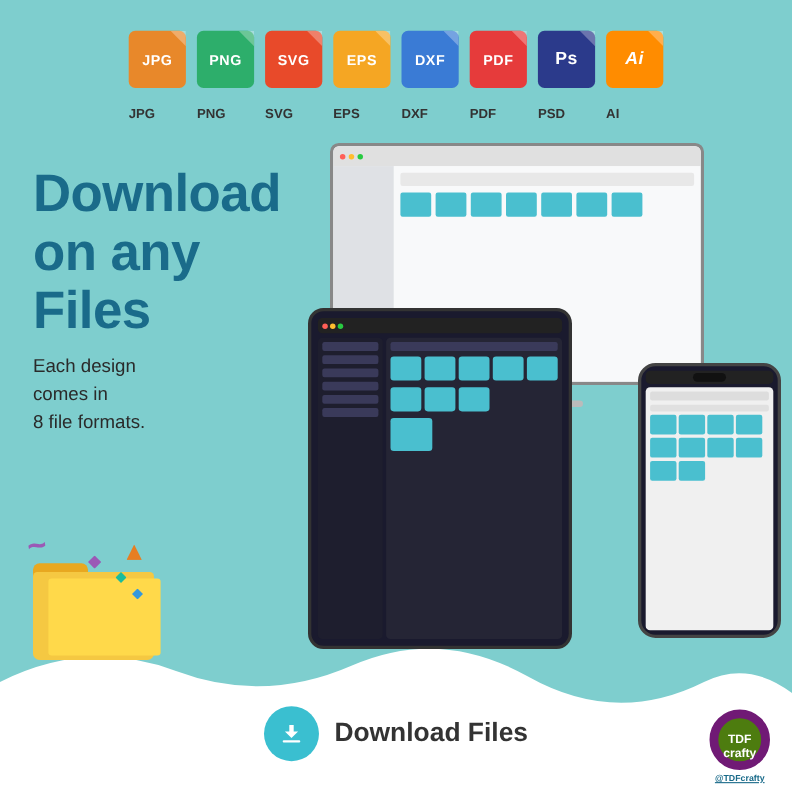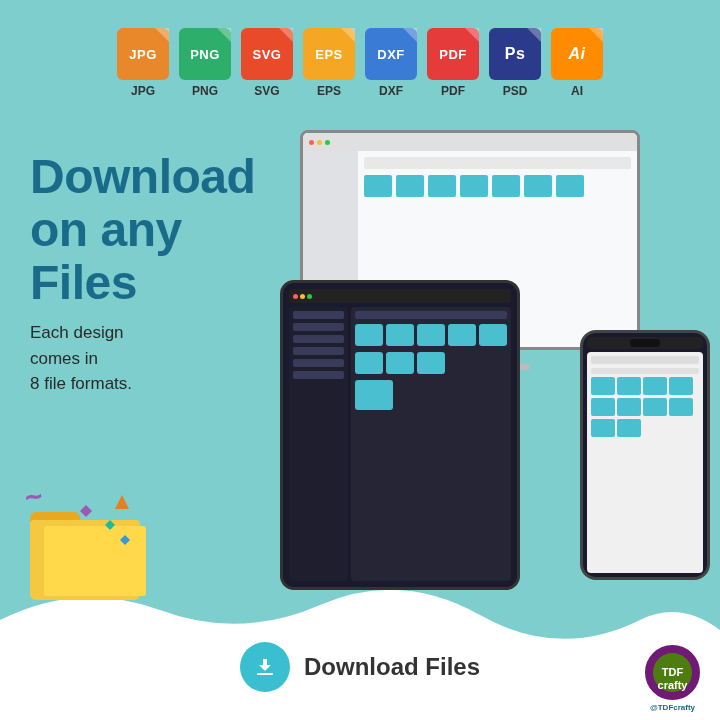--- a/index.html
+++ b/index.html
@@ -18,22 +18,22 @@
       justify-content: center;
       gap: 10px;
       padding: 28px 20px 10px 20px;
       position: relative;
       z-index: 2;
     }
 
     .file-icon {
       display: flex;
       flex-direction: column;
-      align-items: center;
-      gap: 4px;
+      align-items: flex-start;
+      gap: 16px;
     }
 
     .file-icon-shape {
       width: 52px;
       height: 52px;
       border-radius: 6px;
       display: flex;
       align-items: center;
       justify-content: center;
       position: relative;
@@ -500,20 +500,21 @@
     .brand-handle {
       position: absolute;
       bottom: 8px;
       right: 20px;
       width: 55px;
       text-align: center;
       color: #1A6B8A;
       font-size: 8px;
       font-weight: 600;
       z-index: 5;
+      text-decoration: underline;
     }
 
     
     .ps-text { font-size: 16px; font-weight: 700; }
     .ai-text { font-size: 16px; font-weight: 900; font-style: italic; }
   </style>
 </head>
 <body>
 
 <div class="file-icons-row">

